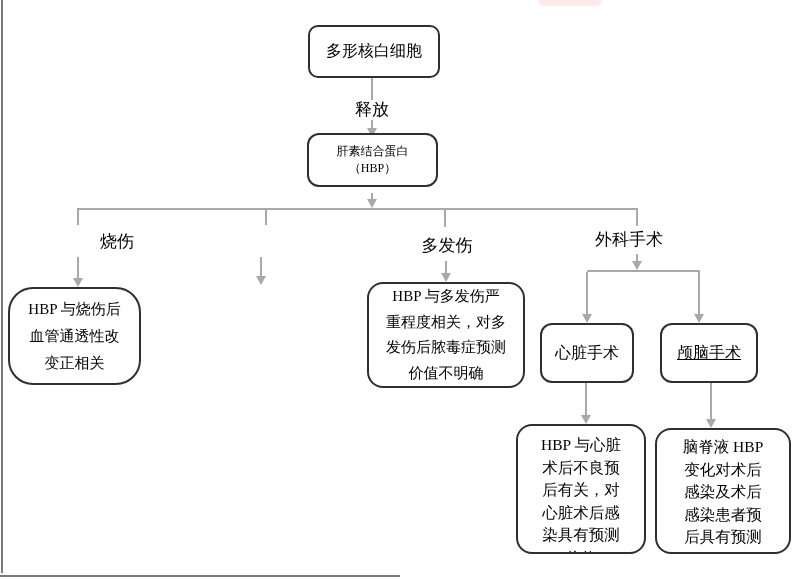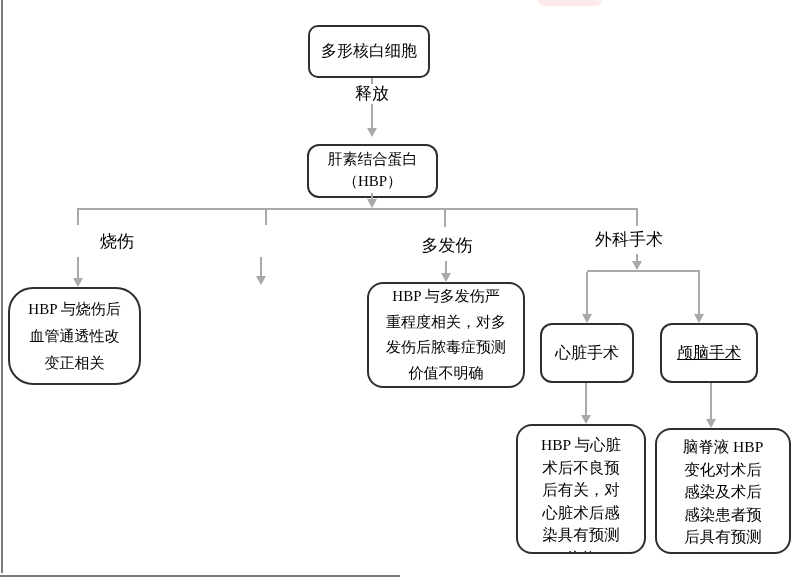--- a/index.html
+++ b/index.html
@@ -27,27 +27,27 @@
 </style>
 </head>
 <body>
 
 <div class="canvas">
 
   <div class="page-border-left"></div>
   <div class="page-border-bottom"></div>
   <div class="pink-pill"></div>
 
-  <div class="node" style="left:308px;top:25px;width:122px;height:53px;font-size:16px;border-radius:10px;text-align:center;">多形核白细胞</div>
+  <div class="node" style="left:308px;top:25px;width:132px;height:53px;font-size:16px;border-radius:10px;text-align:center;">多形核白细胞</div>
 
   <div class="vline" style="left:371px;top:78px;height:50px;"></div>
   <div class="ahead" style="left:367px;top:128px;"></div>
-  <div class="edge-label on-line" style="left:372px;top:84px;">释放</div>
+  <div class="edge-label on-line" style="left:372px;top:100px;">释放</div>
 
-  <div class="node" style="left:307px;top:144px;width:131px;height:54px;font-size:15px;line-height:1.45;">肝素结合蛋白
+  <div class="node" style="left:307px;top:133px;width:131px;height:54px;font-size:12px;line-height:1.45;">肝素结合蛋白
 （HBP）</div>
 
   <div class="vline" style="left:371px;top:193px;height:6px;"></div>
   <div class="ahead" style="left:367px;top:199px;"></div>
   <div class="hline" style="left:77px;top:208px;width:561px;"></div>
   <div class="vline" style="left:77px;top:210px;height:15px;"></div>
   <div class="vline" style="left:265px;top:210px;height:15px;"></div>
   <div class="vline" style="left:444px;top:210px;height:17px;"></div>
   <div class="vline" style="left:636px;top:210px;height:16px;"></div>
 

